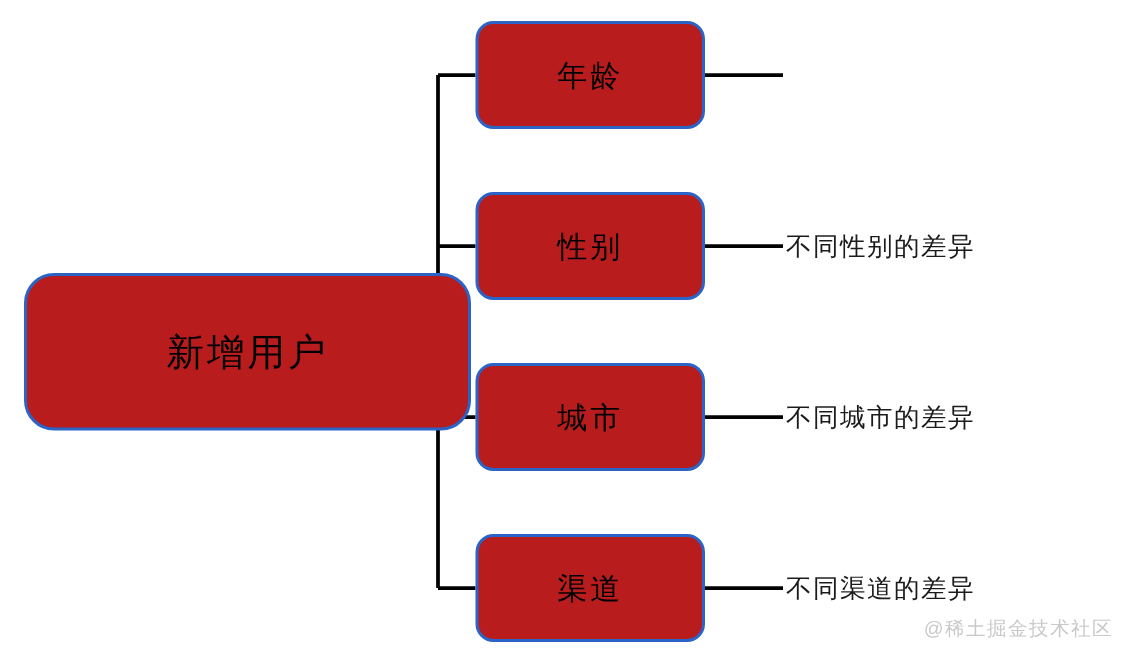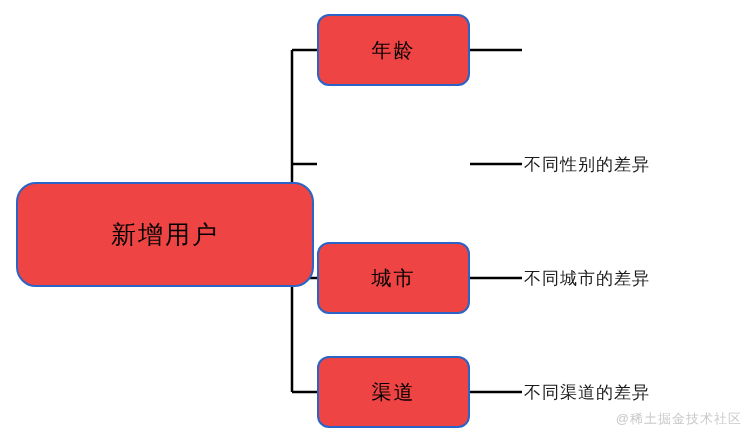--- a/index.html
+++ b/index.html
@@ -21,21 +21,21 @@
   svg#wires {
     position: absolute;
     left: 0;
     top: 0;
     width: 756px;
     height: 436px;
   }
   .node {
     position: absolute;
     box-sizing: border-box;
-    background: #ef4444;
+    background: #b91c1c;
     border: 2px solid #2b63c7;
     border-radius: 12px;
     display: flex;
     align-items: center;
     justify-content: center;
     color: #000000;
     letter-spacing: 2px;
   }
   .node-root {
     left: 16px;
@@ -101,20 +101,23 @@
     <path d="M470 392 L522 392" stroke="#000000" stroke-width="2.5" fill="none"></path>
   </svg>
 
   <div class="node node-root">
     <span>新增用户</span>
   </div>
 
   <div class="node node-child child-0">
     <span>年龄</span>
   </div>
+  <div class="node node-child child-1">
+    <span>性别</span>
+  </div>
   <div class="node node-child child-2">
     <span>城市</span>
   </div>
   <div class="node node-child child-3">
     <span>渠道</span>
   </div>
 
   <div class="leaf-label leaf-1">不同性别的差异</div>
   <div class="leaf-label leaf-2">不同城市的差异</div>
   <div class="leaf-label leaf-3">不同渠道的差异</div>

